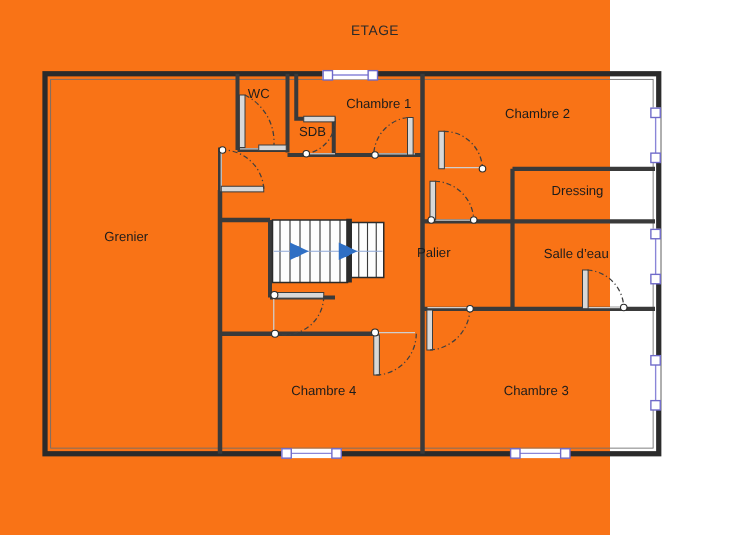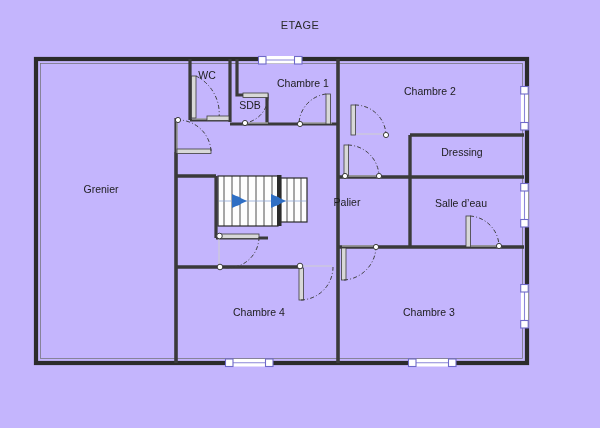--- a/index.html
+++ b/index.html
@@ -8,23 +8,23 @@
     background: #ffffff;
   }
   body {
     width: 600px;
     height: 428px;
     font-family: "Liberation Sans", sans-serif;
     overflow: hidden;
   }
   #plan-wrap {
     position: relative;
-    width: 600px;
+    width: 488px;
     height: 428px;
-    background: #c4b5fd;
+    background: #f97316;
   }
   #plan-title {
     position: absolute;
     top: 19px;
     left: 0;
     width: 600px;
     text-align: center;
     font-size: 11px;
     color: #2a2a2a;
     letter-spacing: 0.4px;

